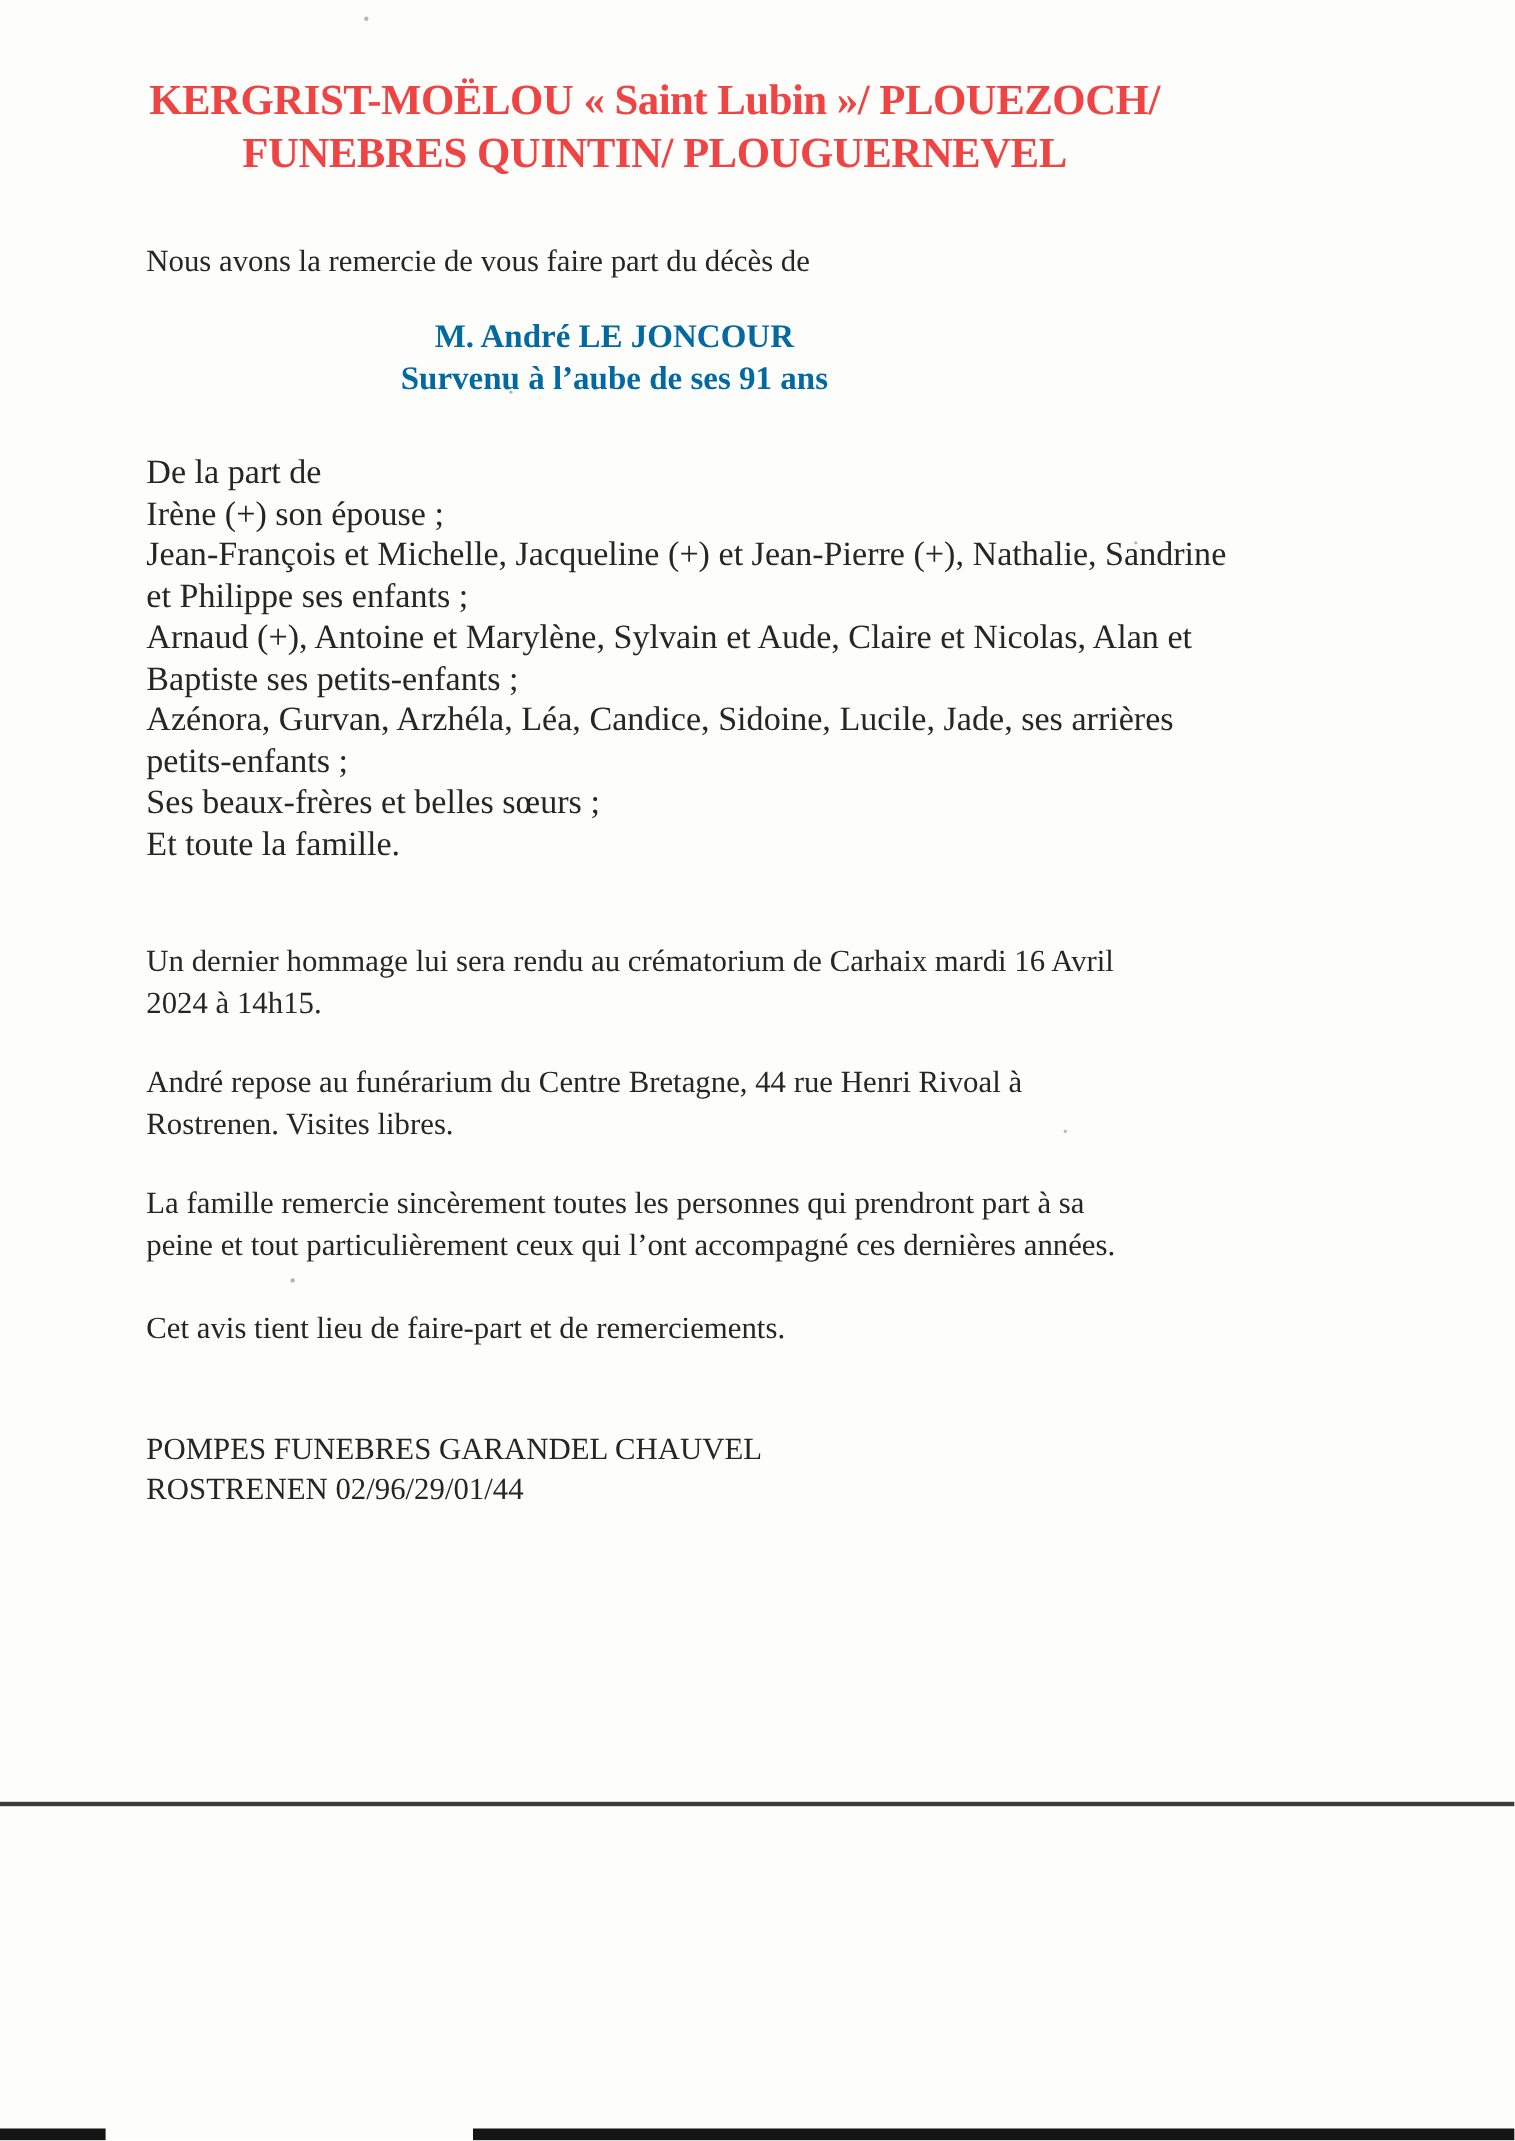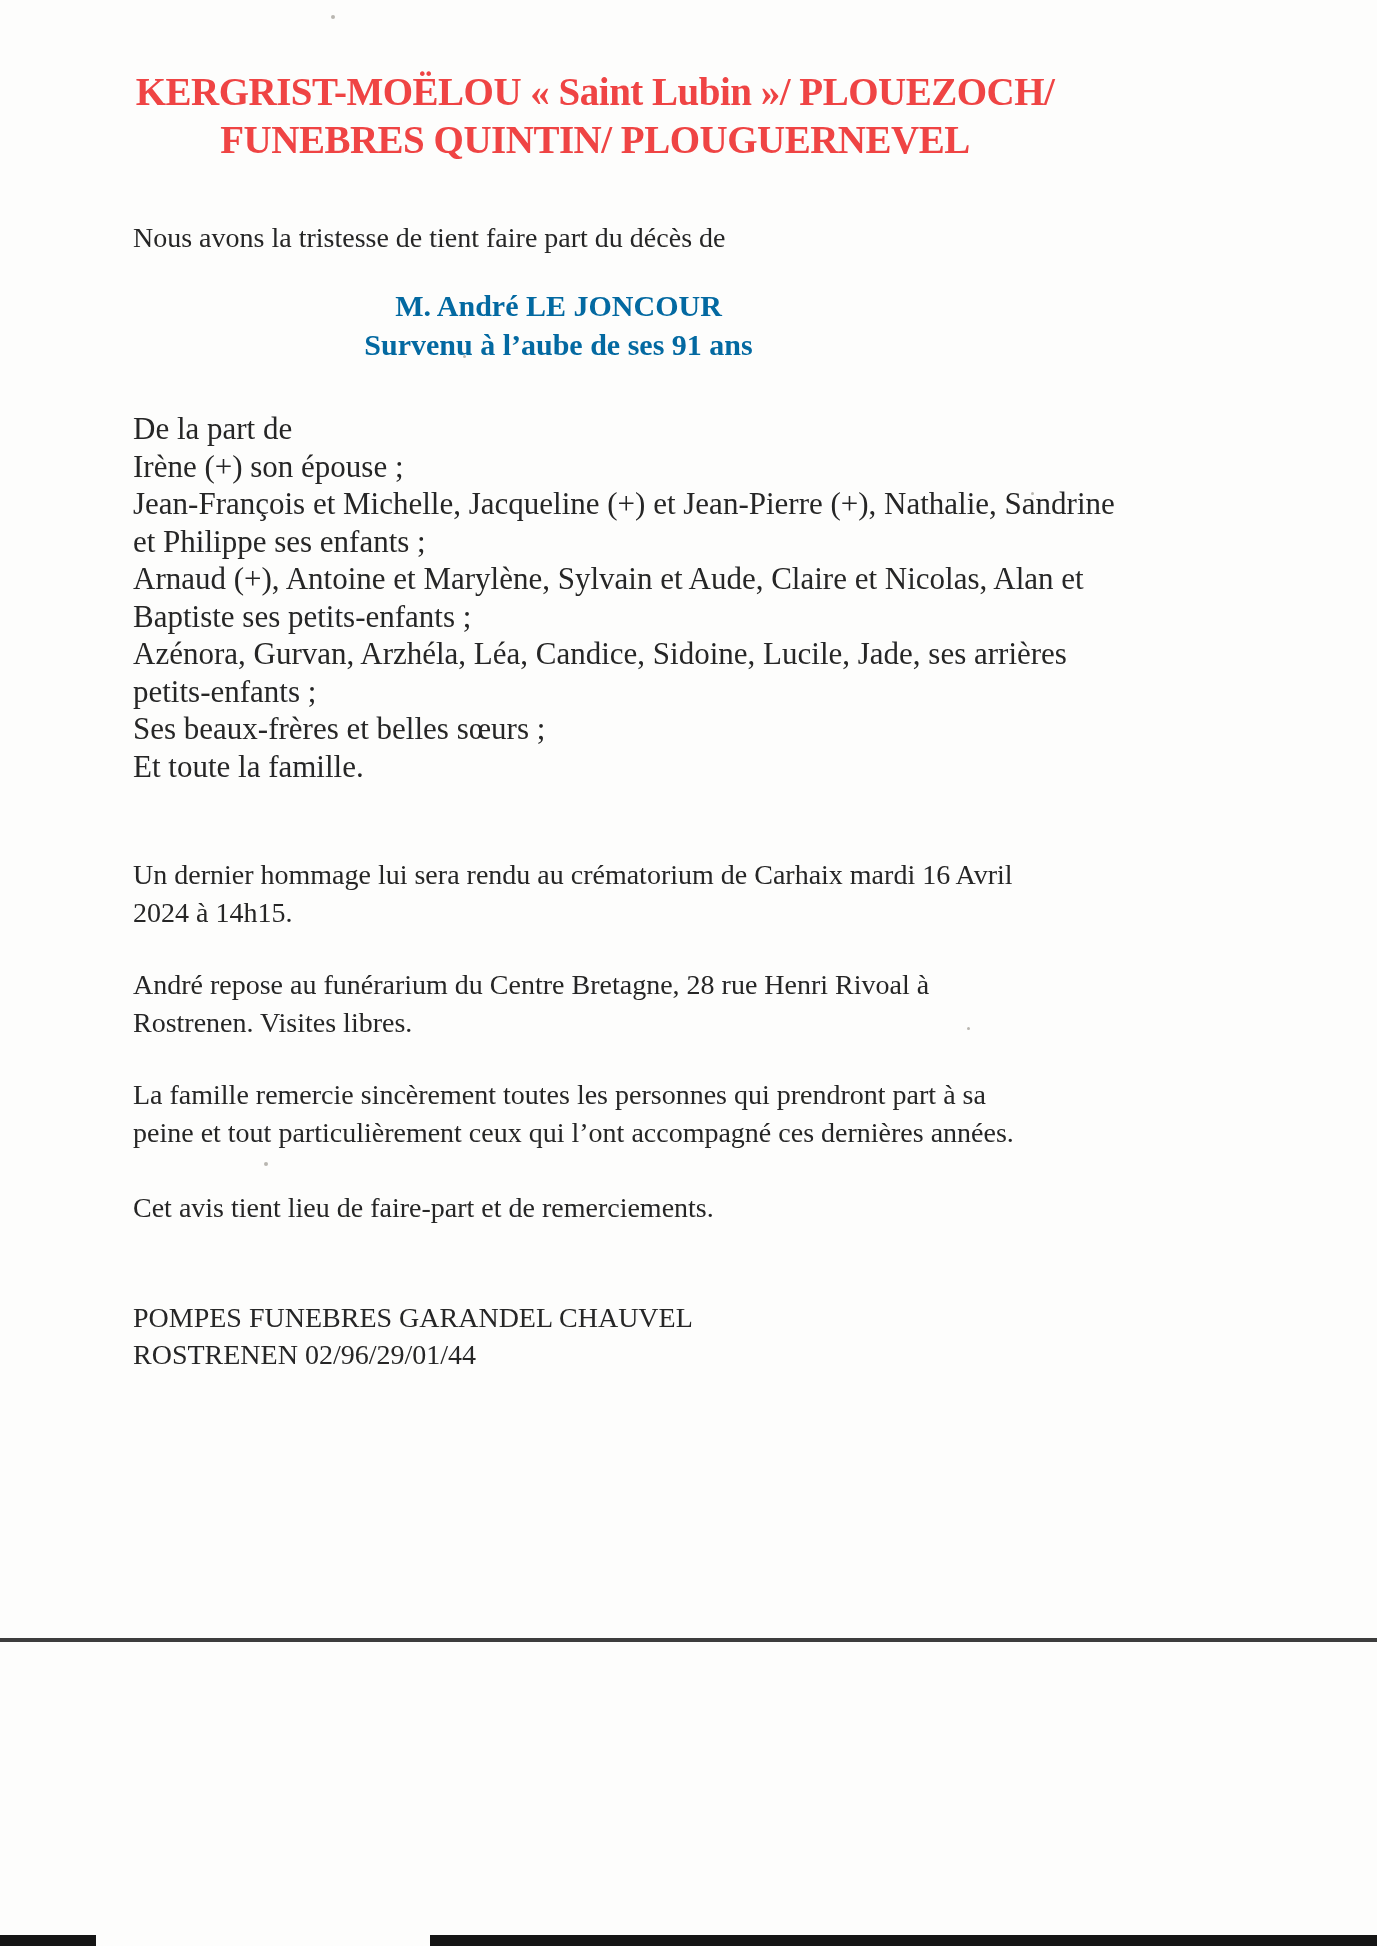--- a/index.html
+++ b/index.html
@@ -92,21 +92,21 @@
 </head>
 <body>
 
 <div class="page">
 
   <div class="abs title-block">
     <div class="title-line">KERGRIST-MOËLOU « Saint Lubin »/ PLOUEZOCH/</div>
     <div class="title-line">FUNEBRES QUINTIN/ PLOUGUERNEVEL</div>
   </div>
 
-  <div class="abs intro-line">Nous avons la tristesse de tient faire part du décès de</div>
+  <div class="abs intro-line">Nous avons la remercie de vous faire part du décès de</div>
 
   <div class="abs deceased-block">
     <div>M. André LE JONCOUR</div>
     <div>Survenu à l’aube de ses 91 ans</div>
   </div>
 
   <div class="abs family-block">
     <div>De la part de</div>
     <div>Irène (+) son épouse ;</div>
     <div>Jean-François et Michelle, Jacqueline (+) et Jean-Pierre (+), Nathalie, Sandrine</div>
@@ -118,21 +118,21 @@
     <div>Ses beaux-frères et belles sœurs ;</div>
     <div>Et toute la famille.</div>
   </div>
 
   <div class="abs para ceremony-block">
     <div>Un dernier hommage lui sera rendu au crématorium de Carhaix mardi 16 Avril</div>
     <div>2024 à 14h15.</div>
   </div>
 
   <div class="abs para repose-block">
-    <div>André repose au funérarium du Centre Bretagne, 28 rue Henri Rivoal à</div>
+    <div>André repose au funérarium du Centre Bretagne, 44 rue Henri Rivoal à</div>
     <div>Rostrenen. Visites libres.</div>
   </div>
 
   <div class="abs para thanks-block">
     <div>La famille remercie sincèrement toutes les personnes qui prendront part à sa</div>
     <div>peine et tout particulièrement ceux qui l’ont accompagné ces dernières années.</div>
   </div>
 
   <div class="abs para notice-block">
     <div>Cet avis tient lieu de faire-part et de remerciements.</div>

